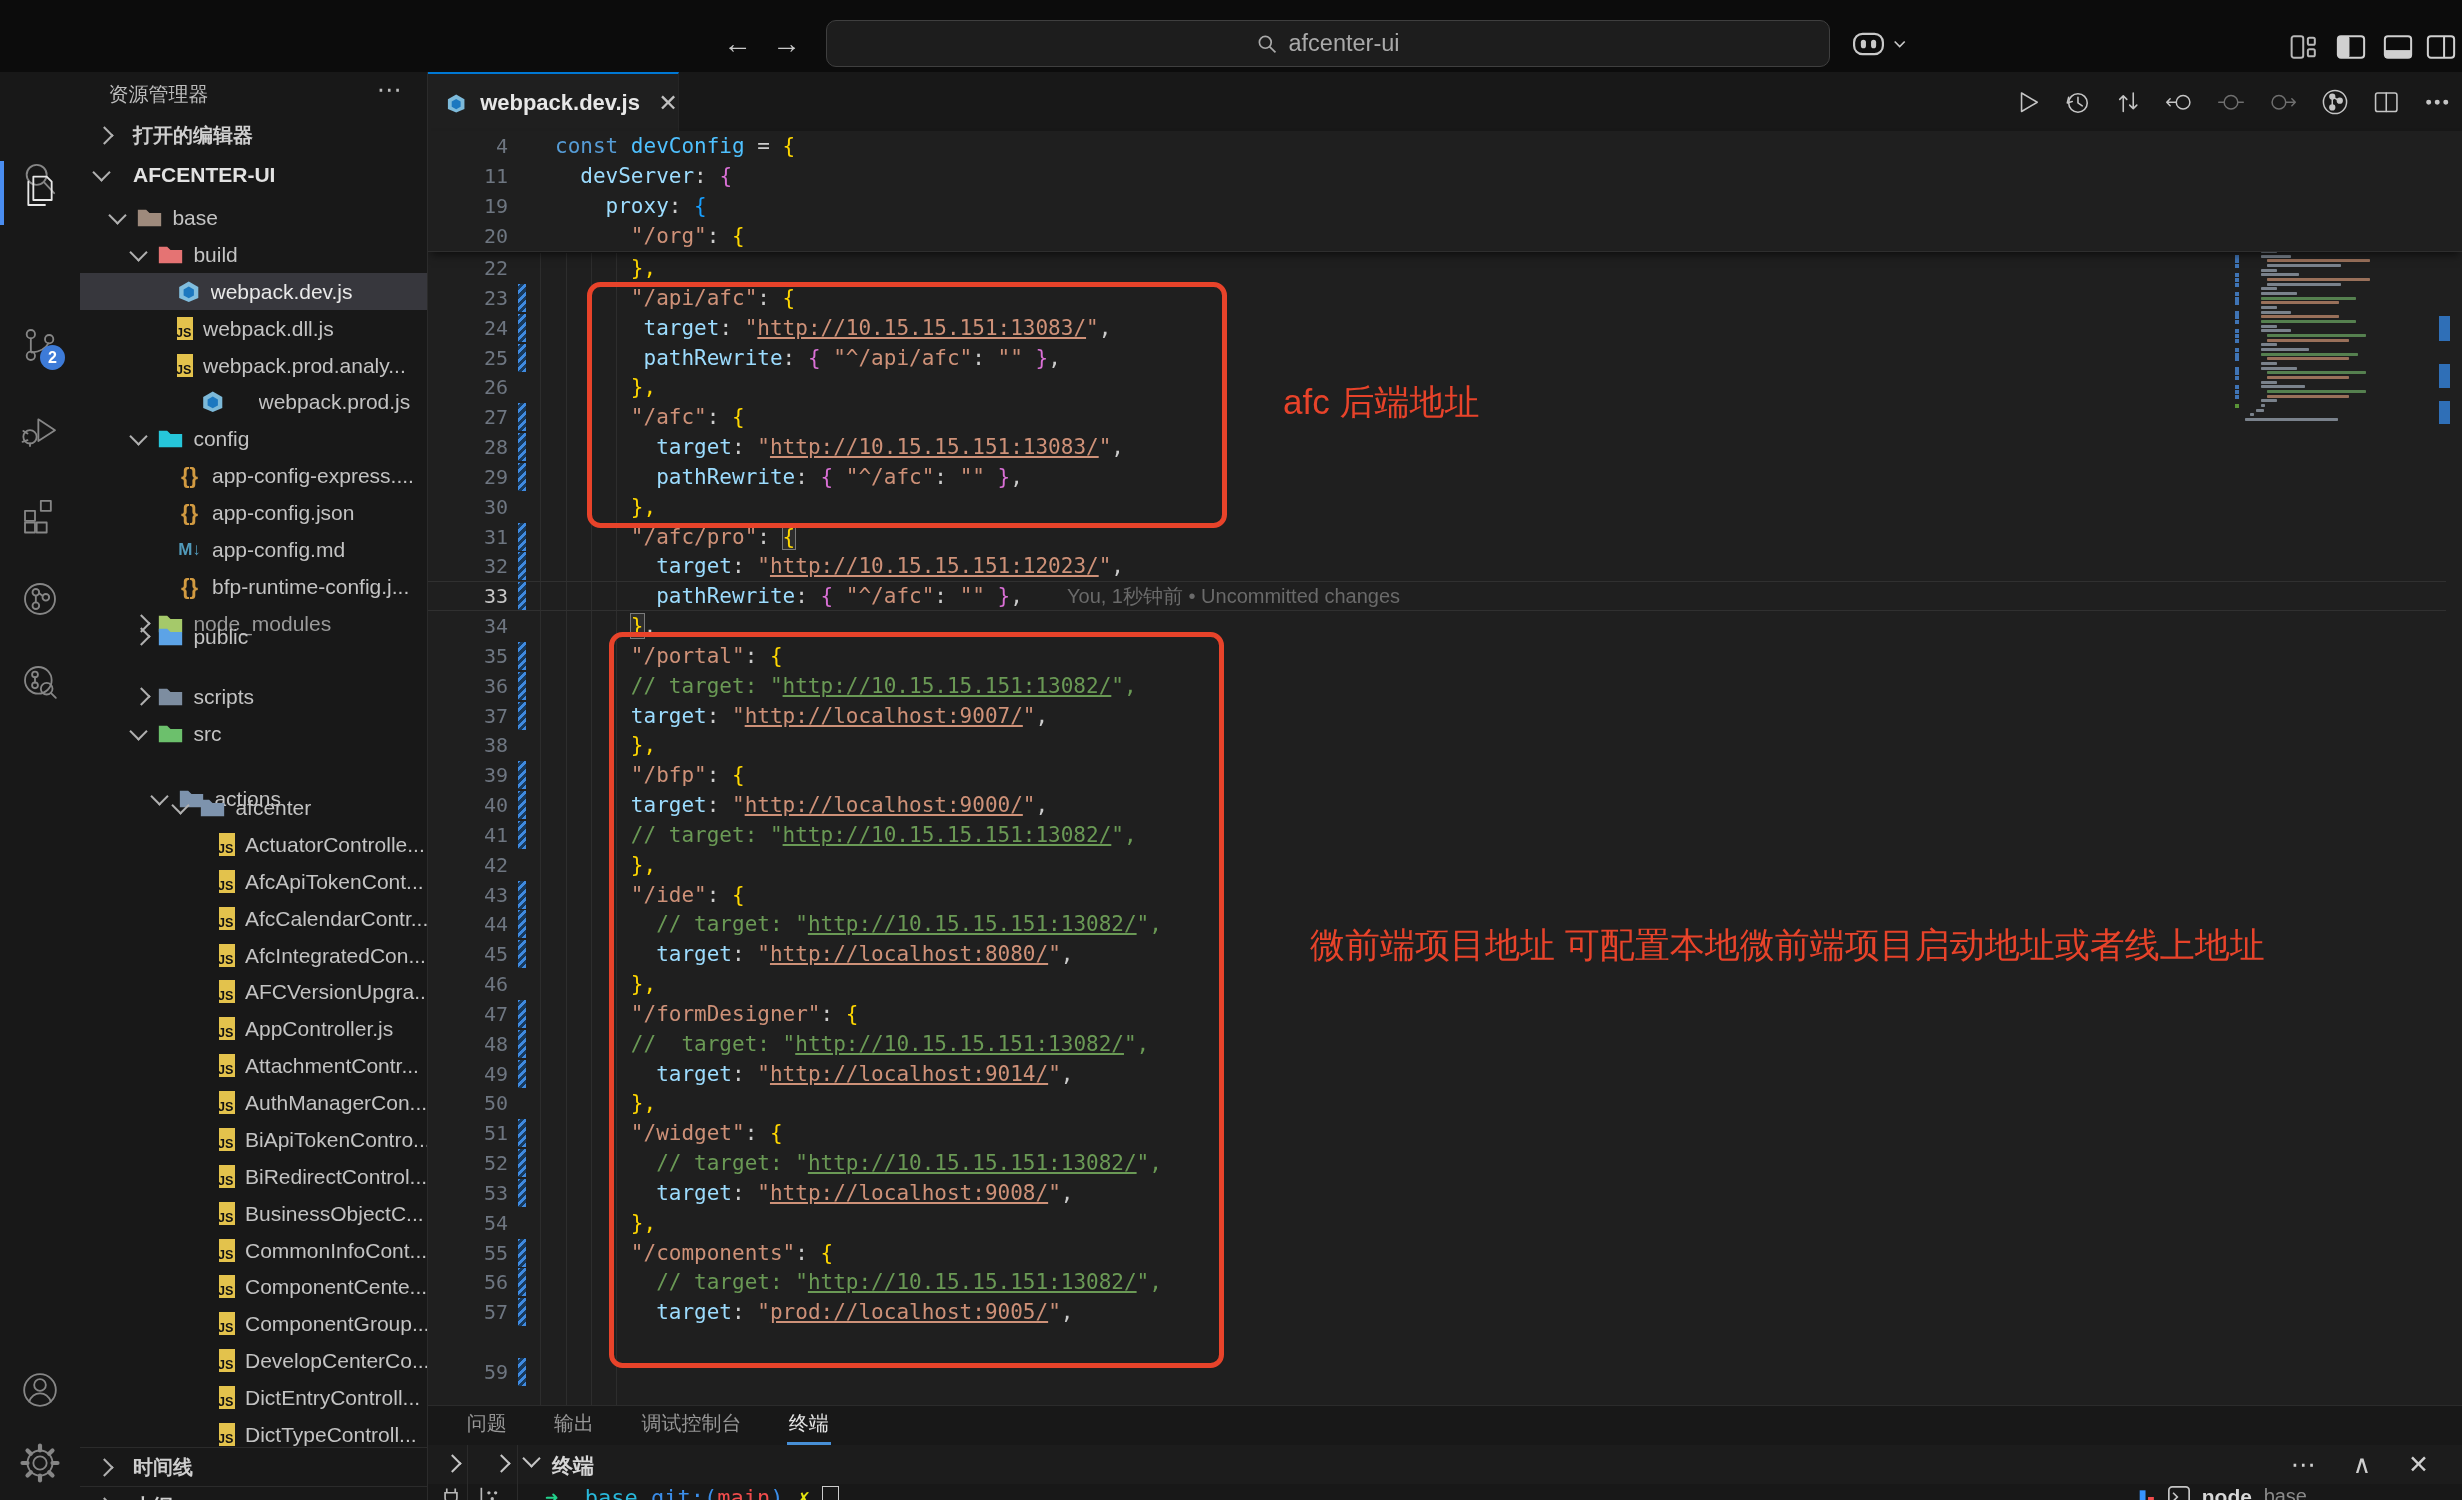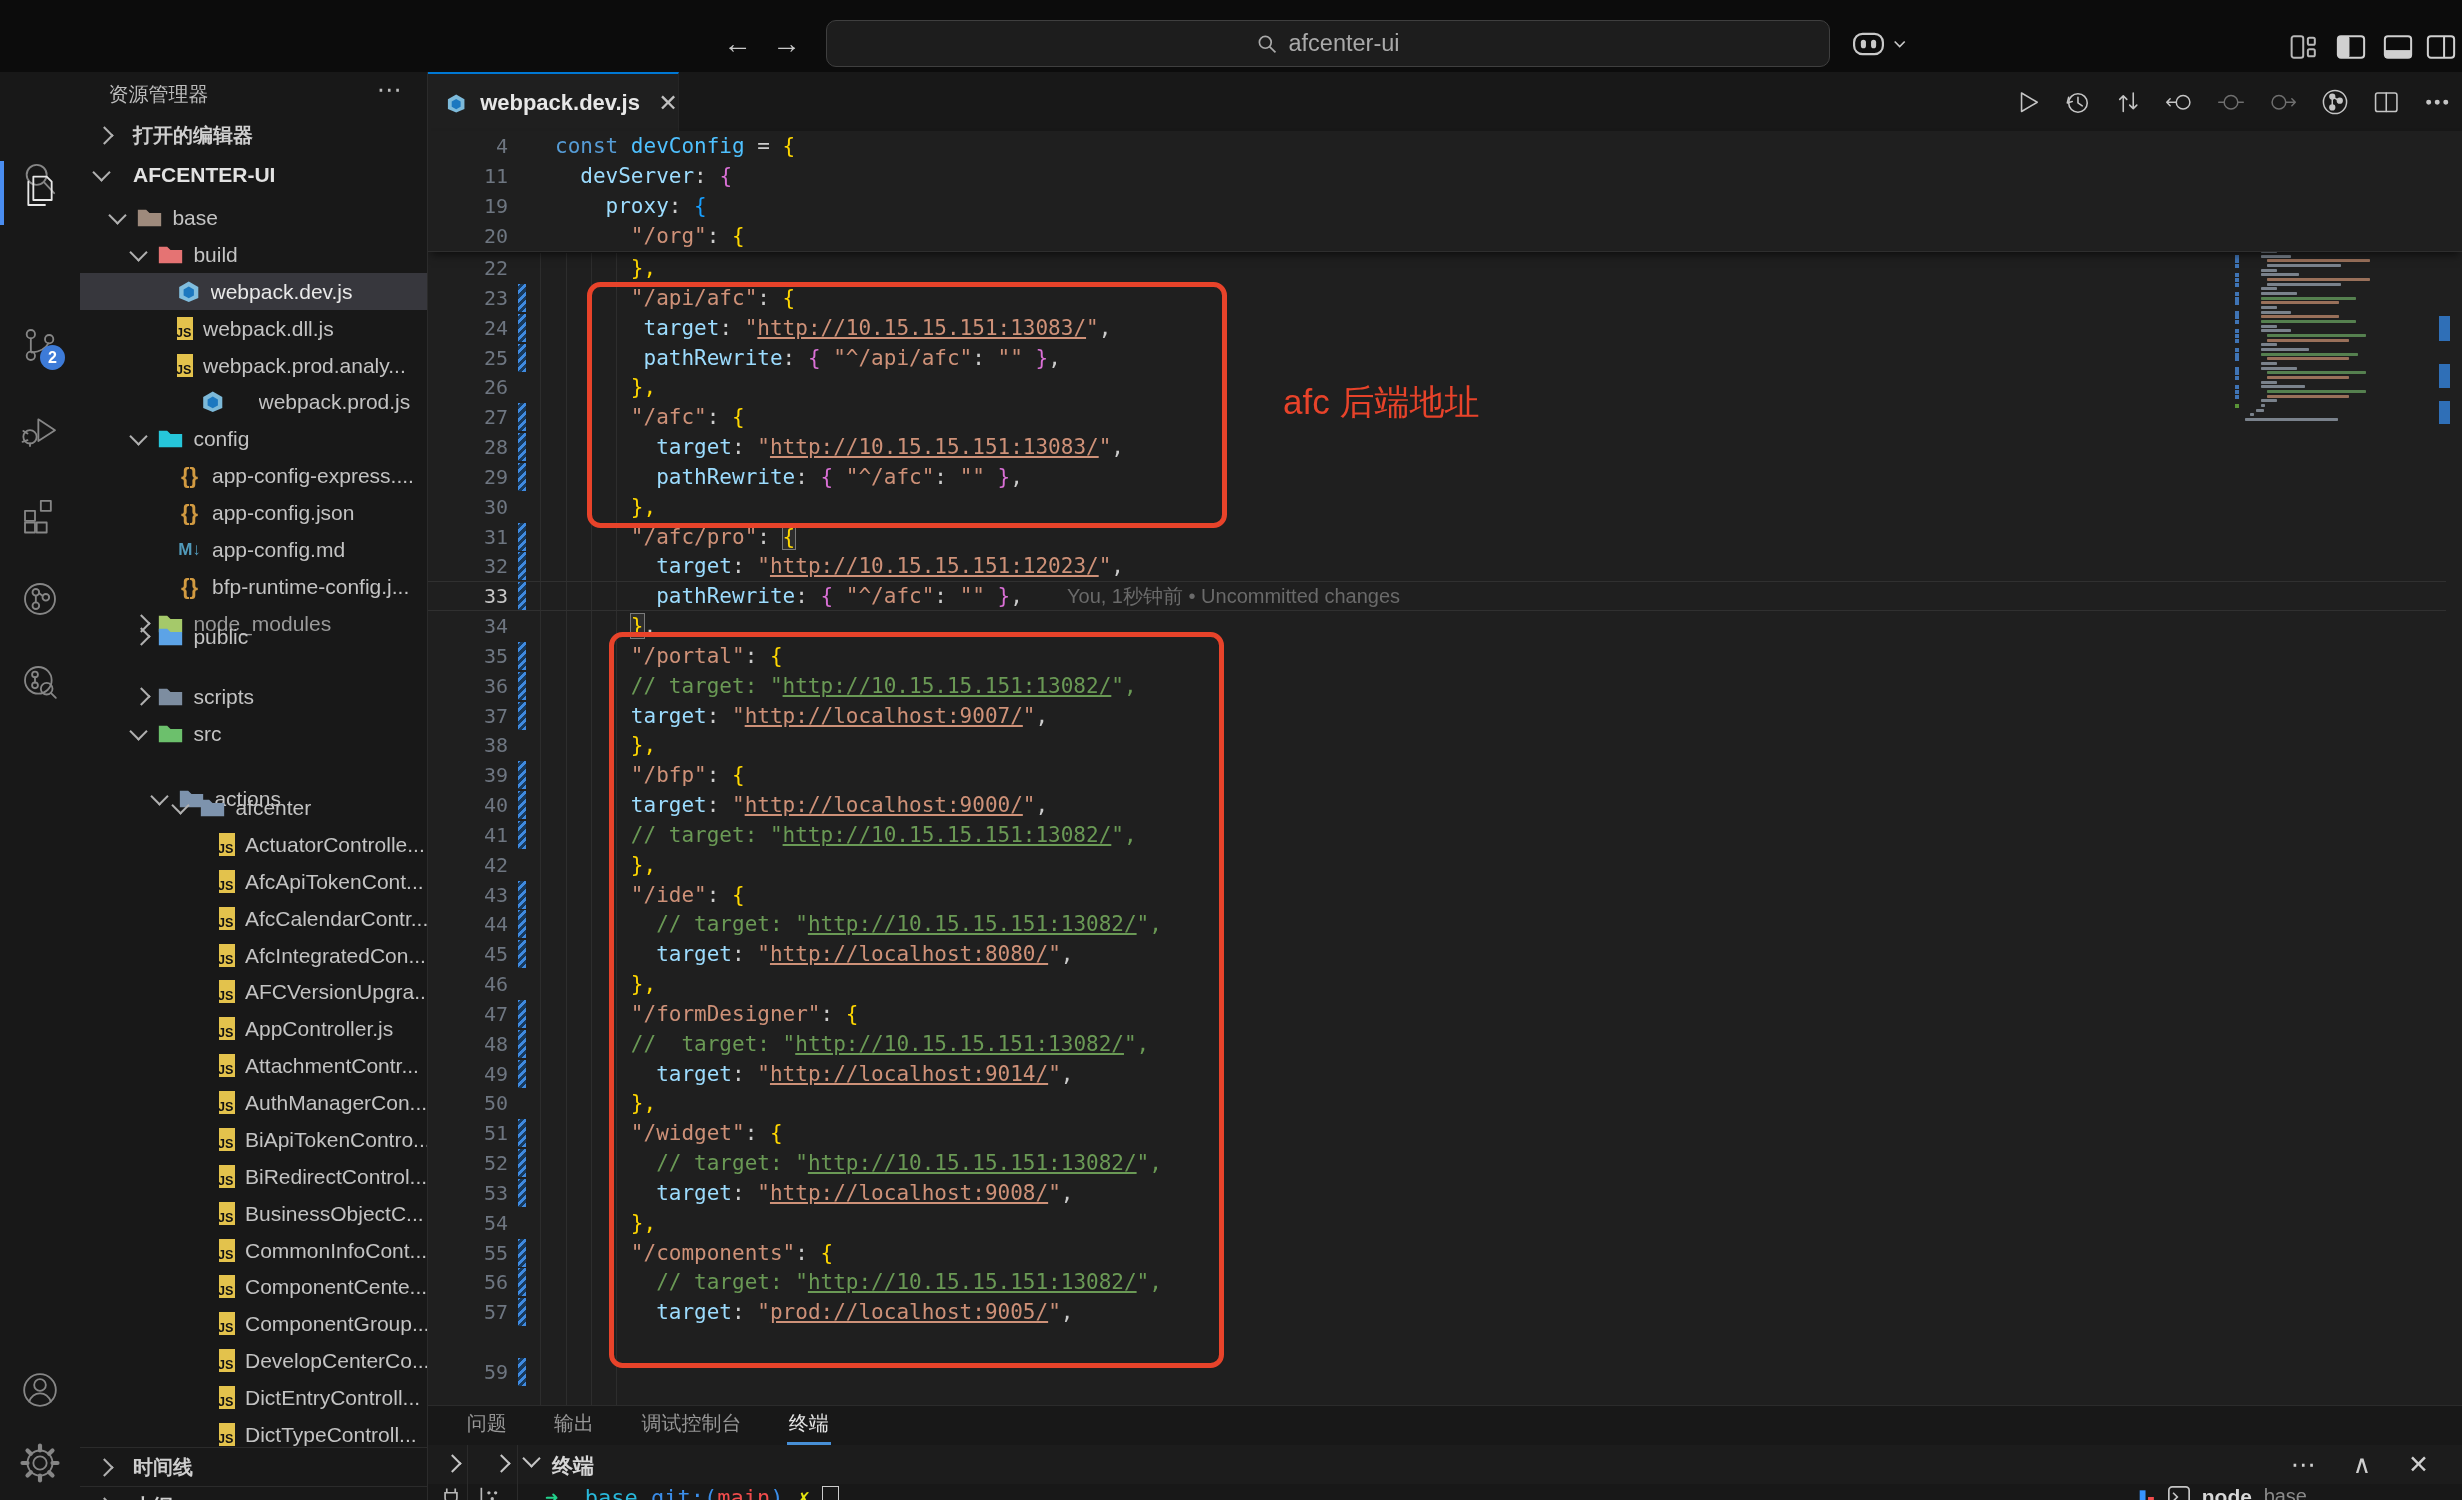--- a/index.html
+++ b/index.html
@@ -837,20 +837,21 @@
         <div class="rmark" style="top: 114px; height: 39px;"></div>
         <div class="rmark" style="top: 163px; height: 12.6px;"></div>
         <div class="rmark" style="top: 244px; height: 25px;"></div>
         <div class="rmark" style="top: 292px; height: 23.5px;"></div>
         <div class="rmark" style="top: 329px; height: 22.6px;"></div>
       </div>
 
     <div class="redbox" style="left: 159px; top: 210px; width: 630px; height: 236px;"></div>
     <div class="redbox" style="left: 181px; top: 560px; width: 605px; height: 726px;"></div>
     <div class="redtext" style="left: 855px; top: 307px;">afc 后端地址</div>
+    <div class="redtext" style="left: 882px; top: 850px;">微前端项目地址 可配置本地微前端项目启动地址或者线上地址</div>
   </div>
 
   <div id="panel" class="abs">
     <div id="ptabs" class="abs">
       <span class="ptab">问题</span>
       <span class="ptab">输出</span>
       <span class="ptab">调试控制台</span>
       <span class="ptab active">终端</span>
     </div>
     <div id="psection" class="abs">

